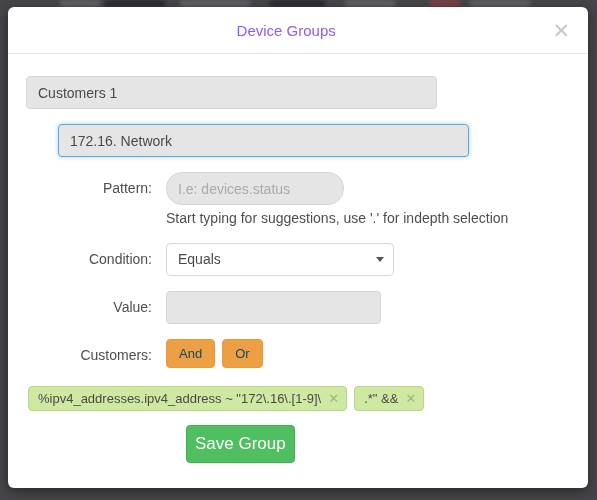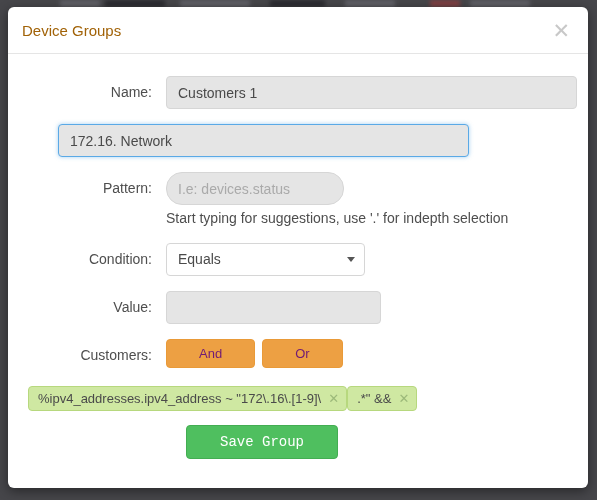--- a/index.html
+++ b/index.html
@@ -50,23 +50,24 @@
     height: 47px;
     flex: none;
     border-bottom: 1px solid #e5e5e5;
     display: flex;
     align-items: center;
     padding: 0 16px 0 14px;
     box-sizing: border-box;
   }
   .modal-title {
     font-size: 15px;
-    color: #a16207;
+    color: #8b5cf6;
     font-weight: 400;
     flex: 1;
+    text-align: center;
   }
   .close-btn {
     border: none;
     background: none;
     color: #c8c8c8;
     font-size: 21px;
     line-height: 1;
     cursor: pointer;
     padding: 0 2px;
     font-family: "Liberation Sans", sans-serif;
@@ -126,21 +127,21 @@
   .help-text {
     font-size: 14px;
     color: #4e4e4e;
     margin: 3px 0 0 0;
     line-height: 20px;
   }
 
   
   .select-wrap {
     position: relative;
-    width: 199px;
+    width: 228px;
     height: 33px;
   }
   .select-box {
     width: 100%;
     height: 33px;
     border: 1px solid #d6d6d6;
     border-radius: 4px;
     background: #fff;
     font-size: 14px;
     color: #4a4a4a;
@@ -158,31 +159,32 @@
     border-right: 4px solid transparent;
     border-top: 5px solid #555;
     pointer-events: none;
   }
 
   
   .conn-buttons { display: flex; gap: 7px; }
   .conn-btn {
     background: #eda043;
     border: 1px solid #e99a38;
-    color: #701a75;
+    color: #0c4a6e;
     font-size: 13px;
     border-radius: 4px;
-    padding: 6px 32px;
+    padding: 6px 12px;
     cursor: pointer;
     font-family: "Liberation Sans", sans-serif;
   }
 
   
   .tag-row {
     display: flex;
+    gap: 7px;
     align-items: center;
     margin: 14px 0 0 2px;
     padding-left: 0;
   }
   .tag {
     display: inline-flex;
     align-items: center;
     background: #cfe8a2;
     border: 1px solid #b7d87e;
     border-radius: 4px;
@@ -199,25 +201,25 @@
     cursor: pointer;
     line-height: 1;
   }
 
   
   .save-row { margin: 14px 0 0 160px; }
   .save-btn {
     background: #4fbf5f;
     border: 1px solid #43ad52;
     color: #fff;
-    font-size: 14px;
-    border-radius: 4px;
-    padding: 8px 33px;
-    cursor: pointer;
-    font-family: Liberation Mono, monospace;
+    font-size: 17px;
+    border-radius: 4px;
+    padding: 8px 8px;
+    cursor: pointer;
+    font-family: Liberation Sans, sans-serif;
   }
 </style>
 </head>
 <body>
 
 <div class="page-backdrop">
   <div class="smudge" style="left:60px;  width:40px;"></div>
   <div class="smudge dark" style="left:105px; width:60px;"></div>
   <div class="smudge" style="left:180px; width:70px;"></div>
   <div class="smudge dark" style="left:270px; width:55px;"></div>
@@ -229,21 +231,20 @@
 <div class="modal">
 
   <div class="modal-header">
     <div class="modal-title">Device Groups</div>
     <button class="close-btn">✕</button>
   </div>
 
   <div class="modal-body">
 
     <div class="form-row">
-      <div class="form-label">Name:</div>
       <div class="form-control-col">
         <input class="text-input w-full" type="text" value="Customers 1" style="">
       </div>
     </div>
 
     <div class="form-row">
       <div class="form-control-col">
         <input class="text-input w-full focused" type="text" value="172.16. Network" style="">
       </div>
     </div>

